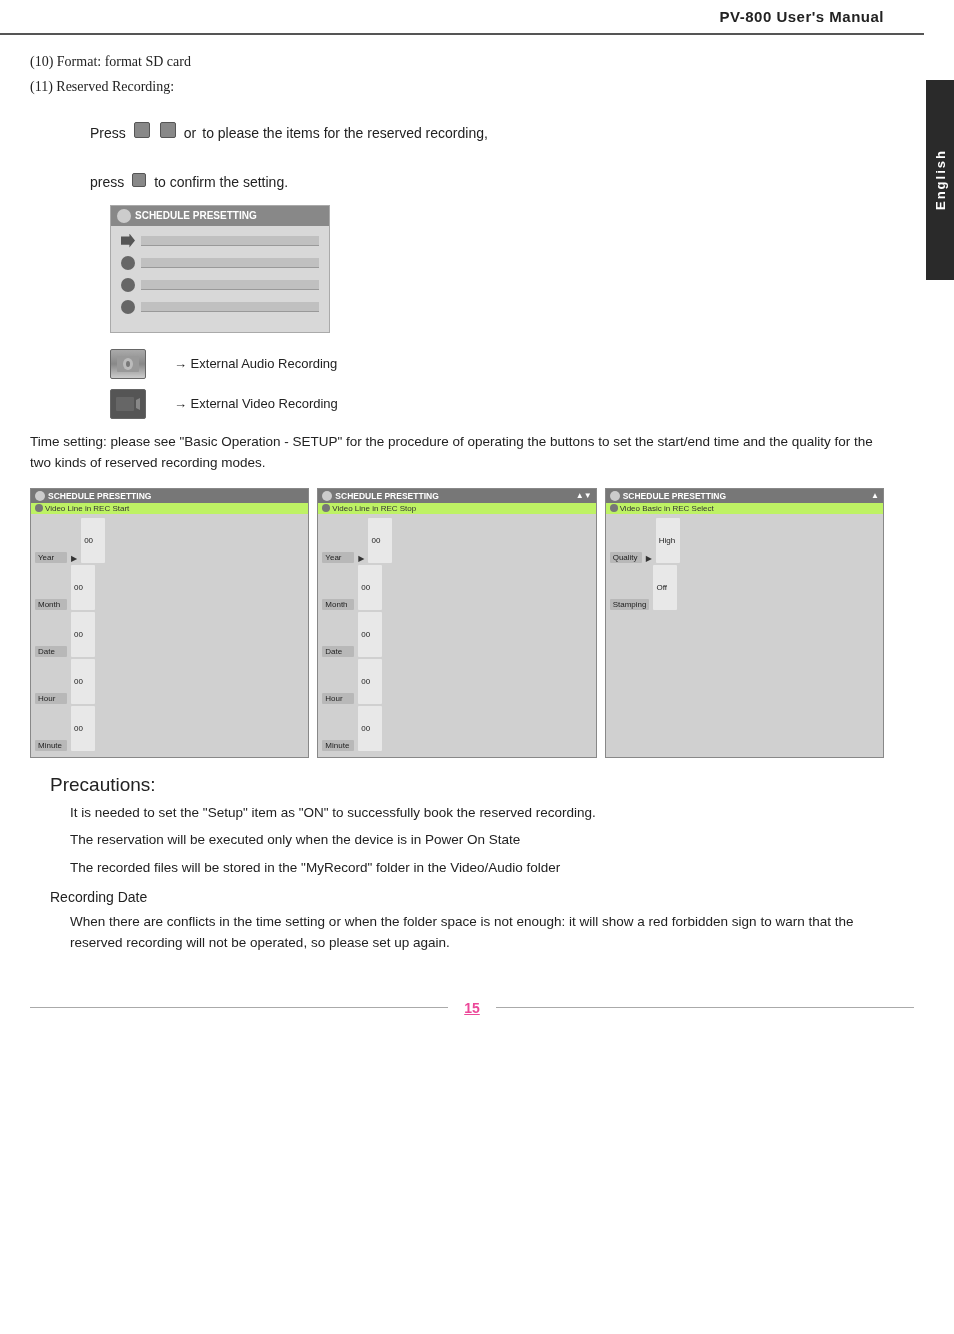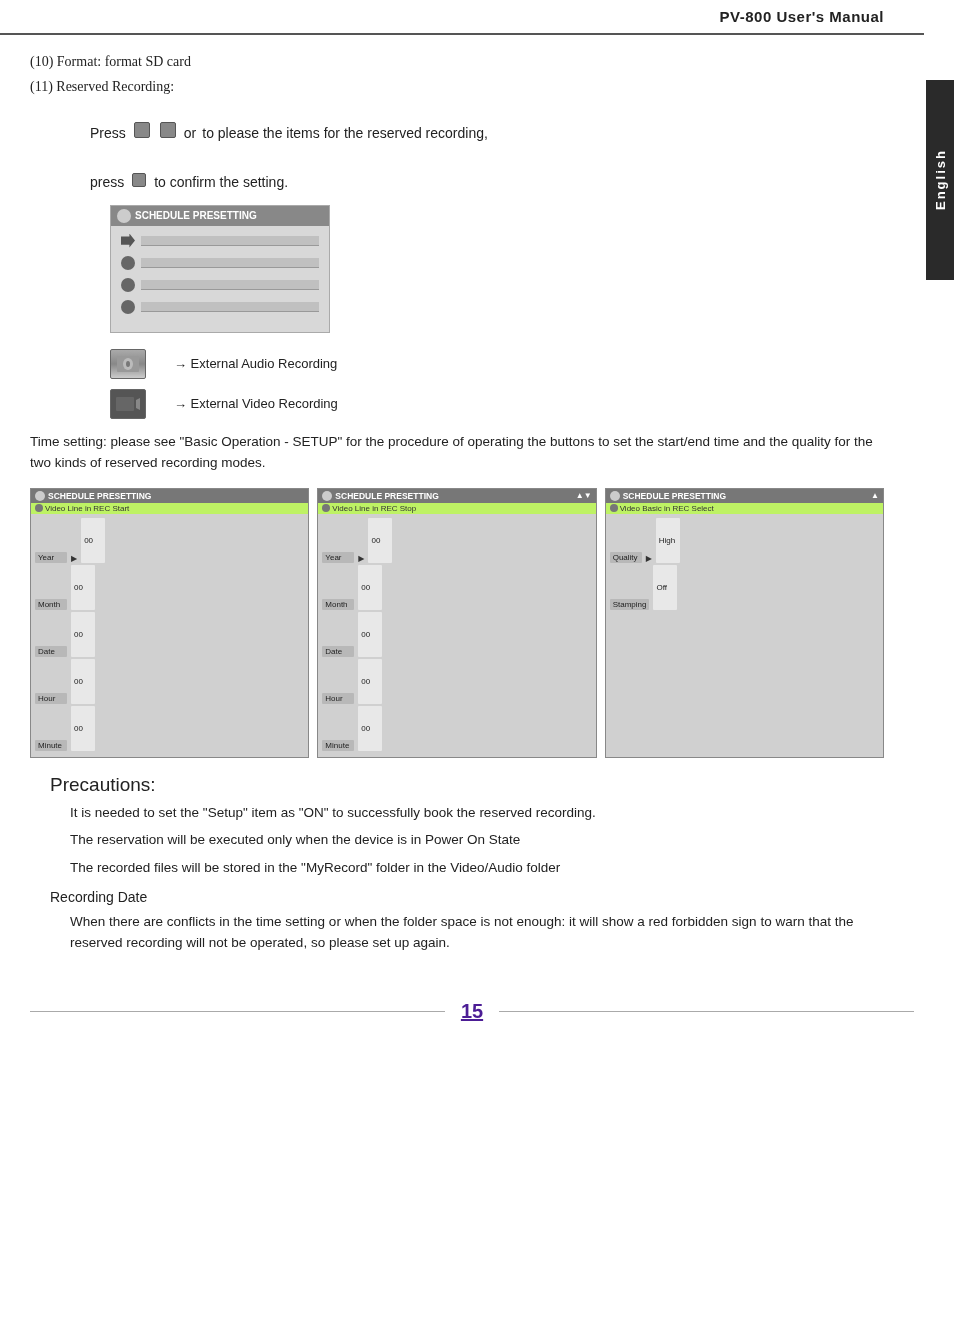--- a/index.html
+++ b/index.html
@@ -297,24 +297,24 @@
       align-items: center;
       margin: 20px 40px 10px 30px;
       gap: 0;
     }
     .footer-line {
       flex: 1;
       height: 1px;
       background: #aaa;
     }
     .footer-page {
-      font-size: 20px;
+      font-size: 14px;
       font-weight: bold;
       padding: 0 16px;
-      color: #4c1d95;
+      color: #ec4899;
       text-decoration: underline;
     }
   </style>
 </head>
 <body>
 
 <div class="side-tab">
   <span>English</span>
 </div>
 

